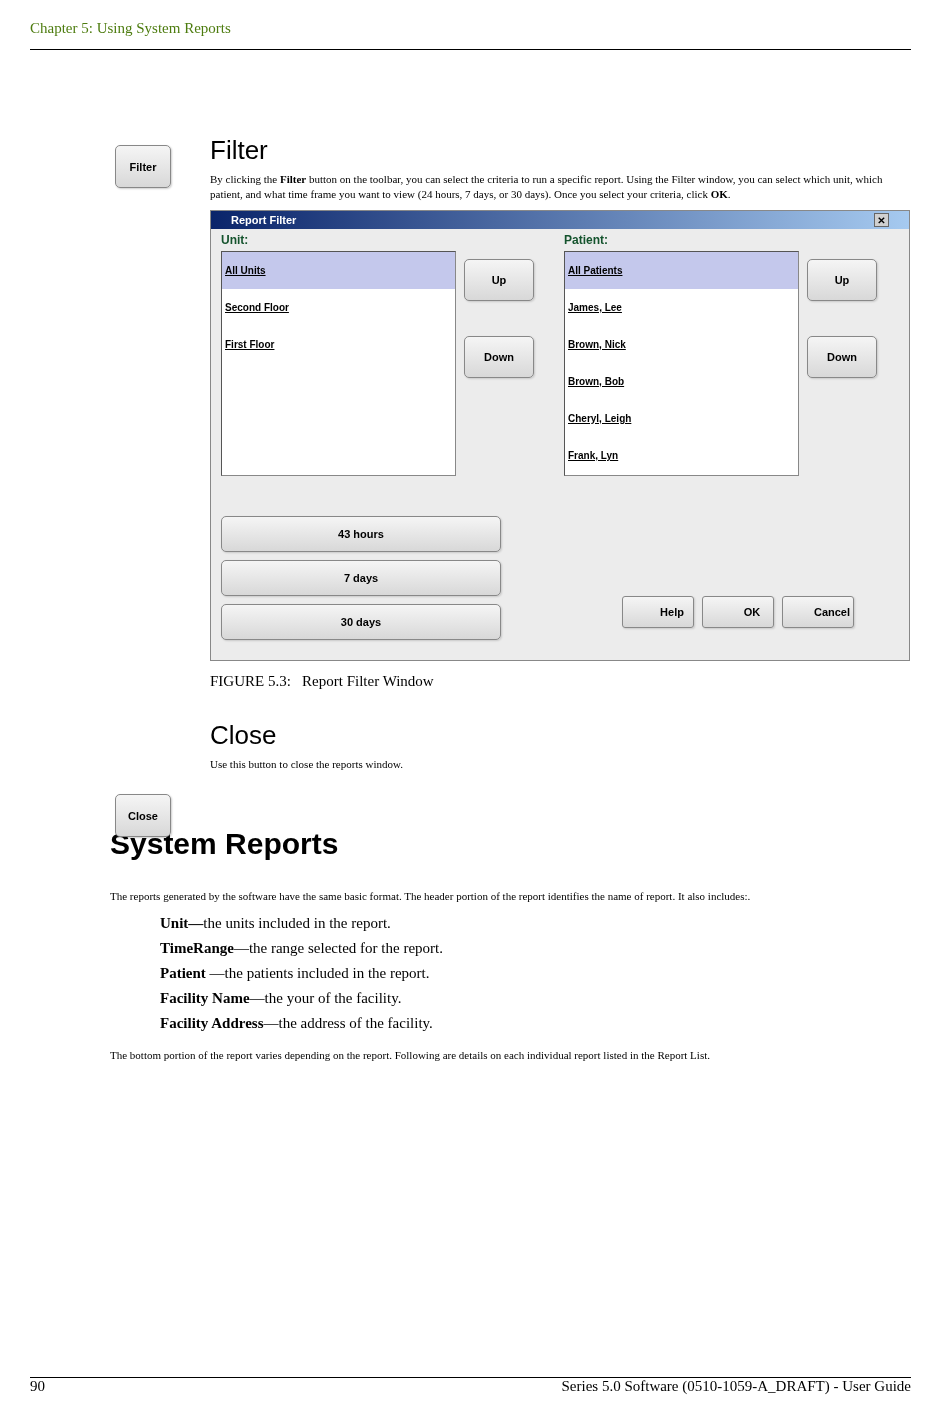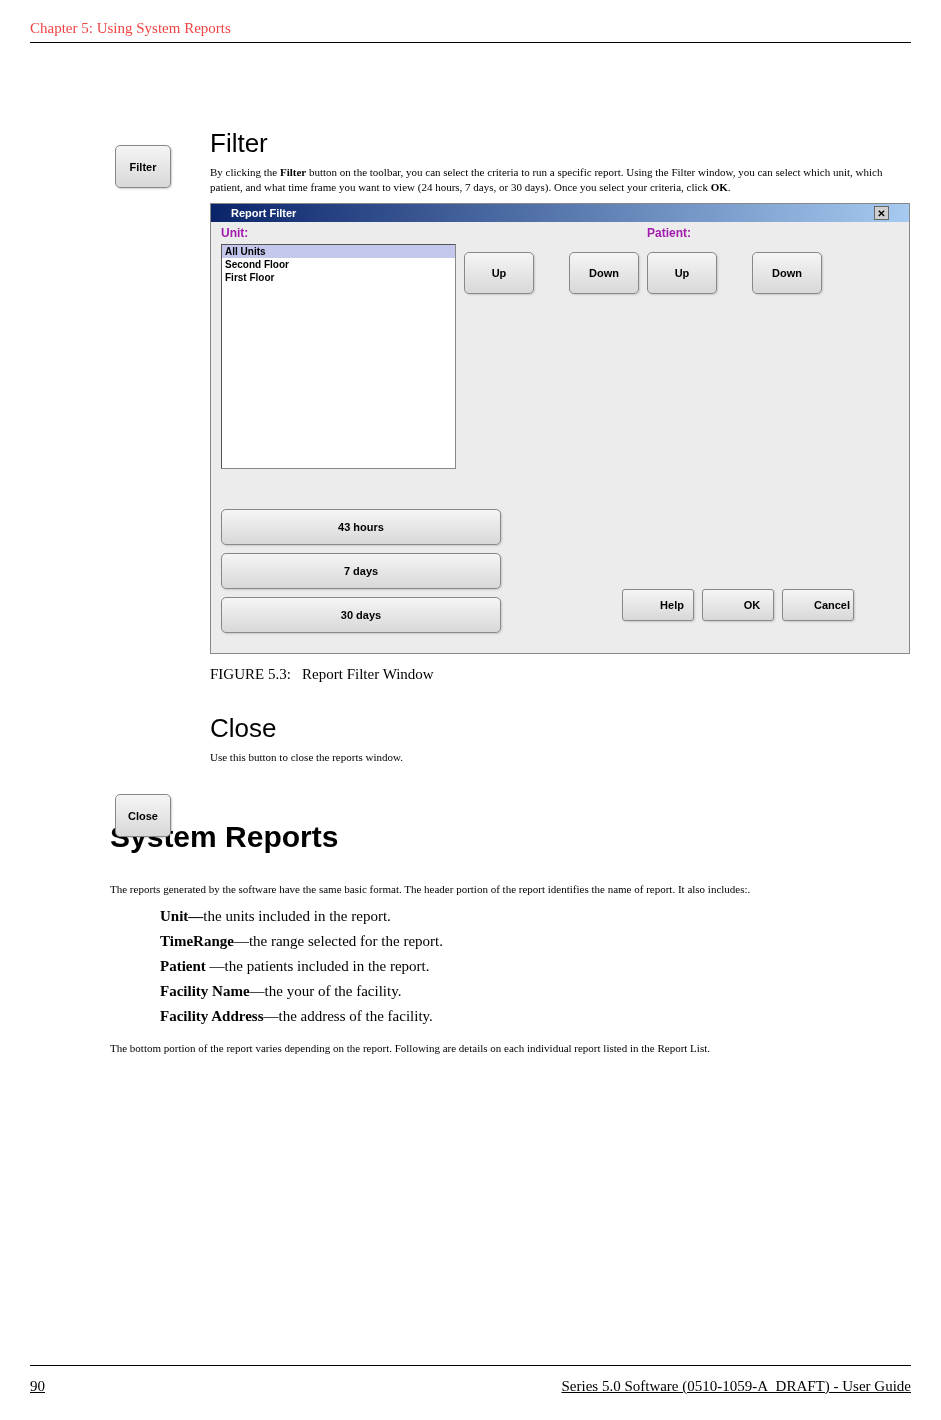--- a/index.html
+++ b/index.html
@@ -10,23 +10,23 @@
     body {
       font-family: Georgia, 'Times New Roman', serif;
       background: #fff;
       width: 941px;
       height: 1420px;
       position: relative;
       padding: 20px 30px;
     }
     .page-header {
       font-size: 15px;
-      color: #ef4444;
+      color: #4d7c0f;
       border-bottom: 1px solid #000;
-      padding-bottom: 5px;
+      padding-bottom: 12px;
       margin-bottom: 85px;
     }
     .section-container {
       margin-left: 80px;
     }
     .icon-button {
       position: absolute;
       width: 56px;
       height: 43px;
       background: linear-gradient(to bottom, #f5f5f5, #d8d8d8);
@@ -97,47 +97,48 @@
       display: flex;
       gap: 8px;
     }
     .dialog-col {
       flex: 1;
     }
     .col-label {
       font-size: 12px;
       font-weight: bold;
       margin-bottom: 4px;
-      color: #a21caf;
+      color: #14532d;
     }
     .col-content {
       display: flex;
       gap: 8px;
     }
     .listbox {
       background: #fff;
       border: 1px solid #888;
       border-top-color: #555;
       border-left-color: #555;
       width: 235px;
       height: 225px;
       font-size: 10px;
       font-weight: bold;
       overflow: hidden;
     }
     .listbox-item {
-      padding: 1px 3px;
+      padding: 13px 3px;
       white-space: nowrap;
+      text-decoration: underline;
     }
     .listbox-item.selected {
       background: #c4c8ec;
     }
     .updown-buttons {
       display: flex;
-      flex-direction: row;
+      flex-direction: column;
       gap: 35px;
       padding-top: 8px;
     }
     .small-button {
       width: 70px;
       height: 42px;
       background: linear-gradient(to bottom, #f5f5f5, #d8d8d8);
       border: 1px solid #888;
       border-radius: 5px;
       font-family: Arial, sans-serif;
@@ -214,25 +215,23 @@
     .report-field {
       font-size: 15px;
       margin-bottom: 8px;
     }
     .page-footer {
       position: absolute;
       bottom: 25px;
       left: 30px;
       right: 30px;
       border-top: 1px solid #000;
-      padding-top: 12px;
       display: flex;
       justify-content: space-between;
       font-size: 15px;
-      text-decoration: underline;
     }
     .body-content {
       margin-left: 80px;
     }
   </style>
 </head>
 <body>
 
 <div class="page-header">
   <span>Chapter 5: Using System Reports</span>
@@ -266,20 +265,28 @@
               </div>
               <div class="updown-buttons">
                 <div class="small-button">Up</div>
                 <div class="small-button">Down</div>
               </div>
             </div>
           </div>
           <div class="dialog-col">
             <div class="col-label">Patient:</div>
             <div class="col-content">
+              <div class="listbox">
+                <div class="listbox-item selected">All Patients</div>
+                <div class="listbox-item">James, Lee</div>
+                <div class="listbox-item">Brown, Nick</div>
+                <div class="listbox-item">Brown, Bob</div>
+                <div class="listbox-item">Cheryl, Leigh</div>
+                <div class="listbox-item">Frank, Lyn</div>
+              </div>
               <div class="updown-buttons">
                 <div class="small-button">Up</div>
                 <div class="small-button">Down</div>
               </div>
             </div>
           </div>
         </div>
         <div class="bottom-row">
           <div class="time-buttons">
             <div class="time-button">43 hours</div>

